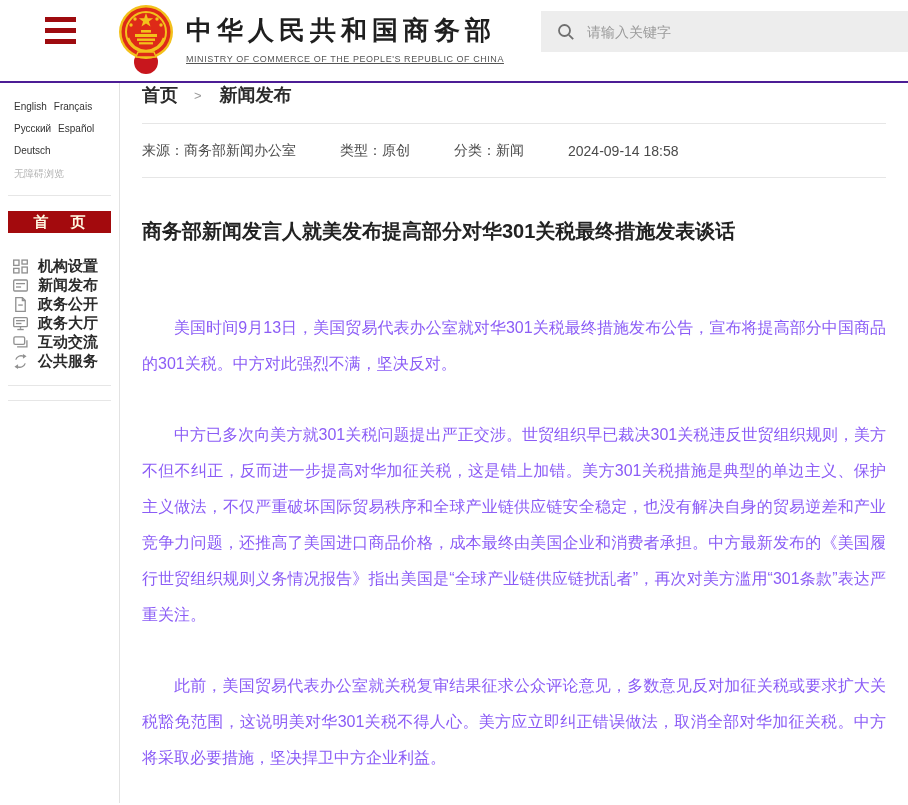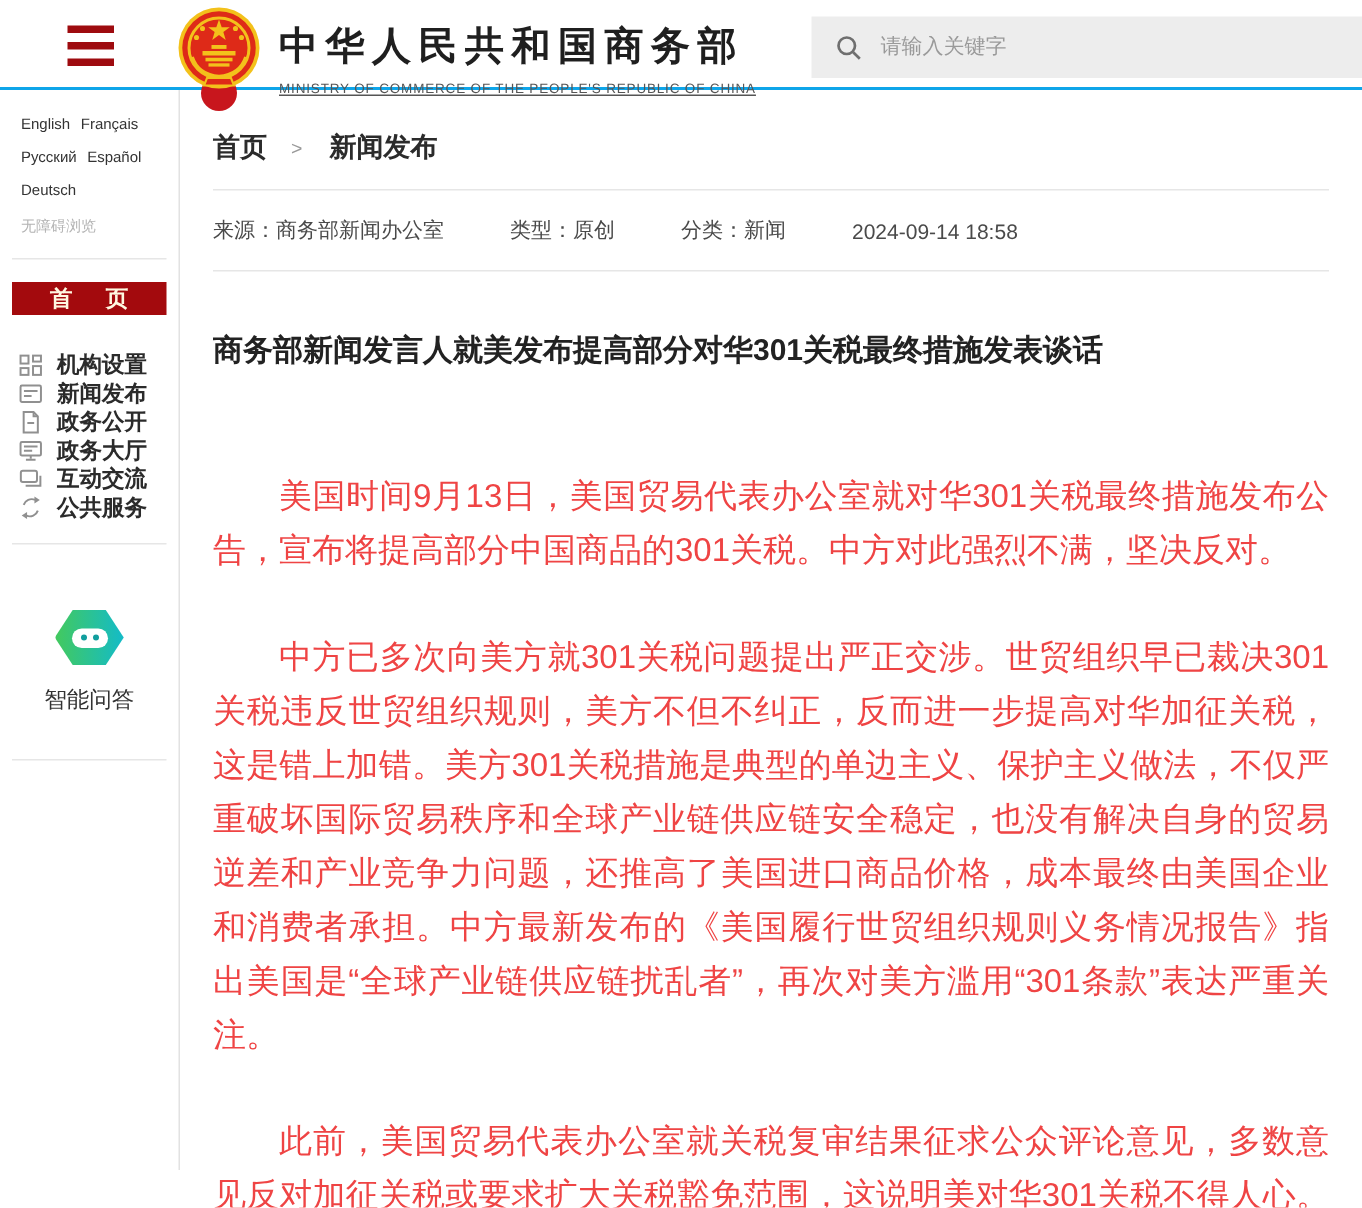--- a/index.html
+++ b/index.html
@@ -1,29 +1,29 @@
 <!DOCTYPE html>
 <html><head>
 <meta charset="utf-8">
 <style>
   * { box-sizing: border-box; margin: 0; padding: 0; }
   html,body { width: 908px; height: 805px; overflow: hidden; background:#fff;
     font-family: "Liberation Sans", "DejaVu Sans", sans-serif; color:#333; }
 
   
-  .header { position: relative; height: 60px; border-bottom: 2px solid #0ea5e9; background:#fff; }
+  .header { position: relative; height: 83px; border-bottom: 2px solid #4c1d95; background:#fff; }
   .hamburger { position:absolute; left:45px; top:17px; width:31px; height:27px;
     display:flex; flex-direction:column; justify-content:space-between; cursor:pointer; }
   .hamburger span { display:block; height:5px; background:#9e0b0f; }
   .logo-emblem { position:absolute; left:118px; top:4px; }
   .site-title-wrap { position:absolute; left:186px; top:13px; }
   .site-title { font-size:26px; font-weight:600; color:#1f1f1f; letter-spacing:5px; }
   .site-subtitle { font-size:9px; color:#555; margin-top:6px; letter-spacing:0.55px;text-decoration:underline; }
   .search-box { position:absolute; left:541px; top:11px; width:367px; height:41px;
-    background:#ededed; display:flex; align-items:center; padding:0 12px;font-family:Liberation Serif, serif; }
+    background:#ededed; display:flex; align-items:center; padding:0 12px; }
   .search-icon { width:18px; height:18px; margin-left:4px; flex:0 0 auto; cursor:pointer; }
   .search-input { flex:1; border:none; outline:none; background:transparent;
     font-size:14px; color:#333; margin-left:12px; font-family:inherit; }
   .search-input::placeholder { color:#9a9a9a; }
 
   
   .page-body { display:flex; height:720px; }
   .sidebar { width:120px; flex:0 0 120px; border-right:1px solid #e2e2e2; padding-top:18px; }
   .main { flex:1; padding:0 22px 0 22px; }
 
@@ -44,33 +44,33 @@
   .assistant-icon { width:46px; height:40px; margin:0 auto;
     background:linear-gradient(90deg,#43c95e,#13bbc9);
     clip-path:polygon(26% 4%, 74% 4%, 100% 50%, 74% 96%, 26% 96%, 0% 50%);
     display:flex; align-items:center; justify-content:center; }
   .assistant-face { width:24px; height:13px; background:#fff; border-radius:7px;
     display:flex; align-items:center; justify-content:center; column-gap:4px; }
   .assistant-face i { width:4px; height:4px; border-radius:50%; background:#119e9e; }
   .assistant-label { margin-top:12px; font-size:15px; color:#333; }
 
   
-  .breadcrumb { padding-top:26px; padding-bottom:16px; font-size:18px; font-weight:bold; color:#2b2b2b;
+  .breadcrumb { padding-bottom:16px; font-size:18px; font-weight:bold; color:#2b2b2b;
     display:flex; align-items:center; border-bottom:1px solid #e6e6e6; }
   .crumb { cursor:pointer; }
   .crumb-sep { color:#9a9a9a; font-size:13px; font-weight:normal; margin:0 18px 0 16px; }
   .meta-row { height:54px; display:flex; align-items:center; font-size:14px; color:#4a4a4a;
     border-bottom:1px solid #e6e6e6; }
   .meta-row span { margin-right:44px;text-align:center; }
   .meta-row .meta-date { margin-right:0; }
 
   
   .article-title { margin-top:30px; font-size:20px; line-height:47px; font-weight:bold; color:#222; }
   .article-body { margin-top:55px; }
-  .article-body p { font-size:22px; line-height:36px; color:#ef4444; text-indent:2em;
+  .article-body p { font-size:16px; line-height:36px; color:#8b5cf6; text-indent:2em;
     text-align:justify; margin-bottom:35px; }
 
   .icon-gray { stroke:#909090; fill:none; stroke-width:1.4; }
 </style>
 </head>
 <body>
 
 <div class="header">
   <div class="hamburger">
     <span></span>
@@ -183,29 +183,20 @@
           <path d="M14 11 A 6 6 0 0 1 6 14.6"></path>
           <polygon points="11.6,1 11.6,6 15.4,3.5" fill="#909090" stroke="none"></polygon>
           <polygon points="6.4,12 6.4,17 2.6,14.5" fill="#909090" stroke="none"></polygon>
         </svg>
         <span class="nav-label">公共服务</span>
       </div>
     </div>
 
     <div class="side-divider"></div>
 
-    <div class="assistant">
-      <div class="assistant-icon">
-        <div class="assistant-face">
-            <i></i>
-            <i></i>
-          </div>
-      </div>
-      <div class="assistant-label">智能问答</div>
-    </div>
 
     <div class="side-divider"></div>
   </div>
 
   <div class="main">
     <div class="breadcrumb">
       <span class="crumb">首页</span>
       <span class="crumb-sep">&gt;</span>
       <span class="crumb">新闻发布</span>
     </div>

